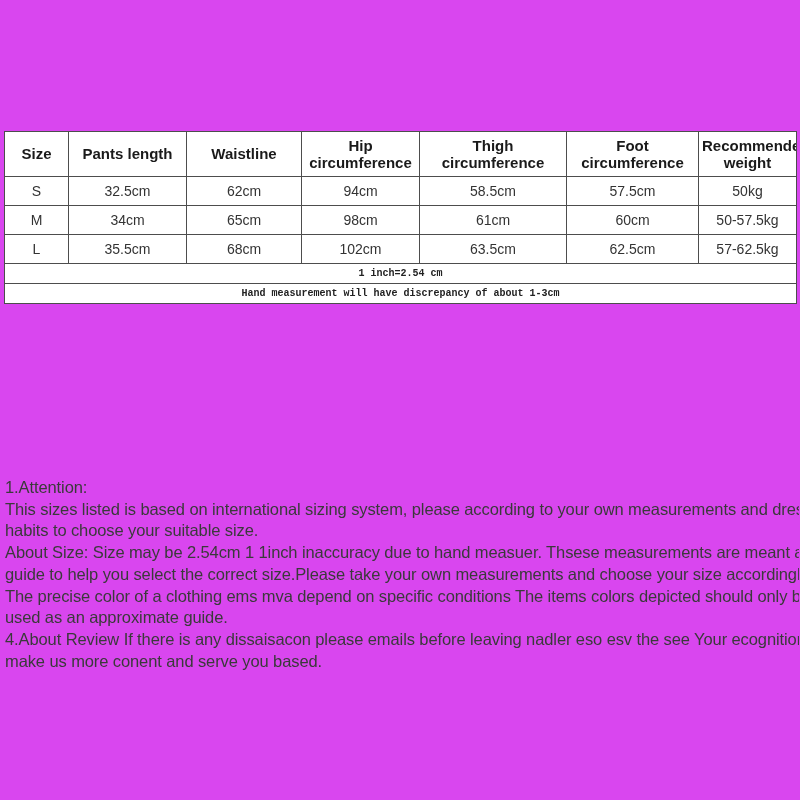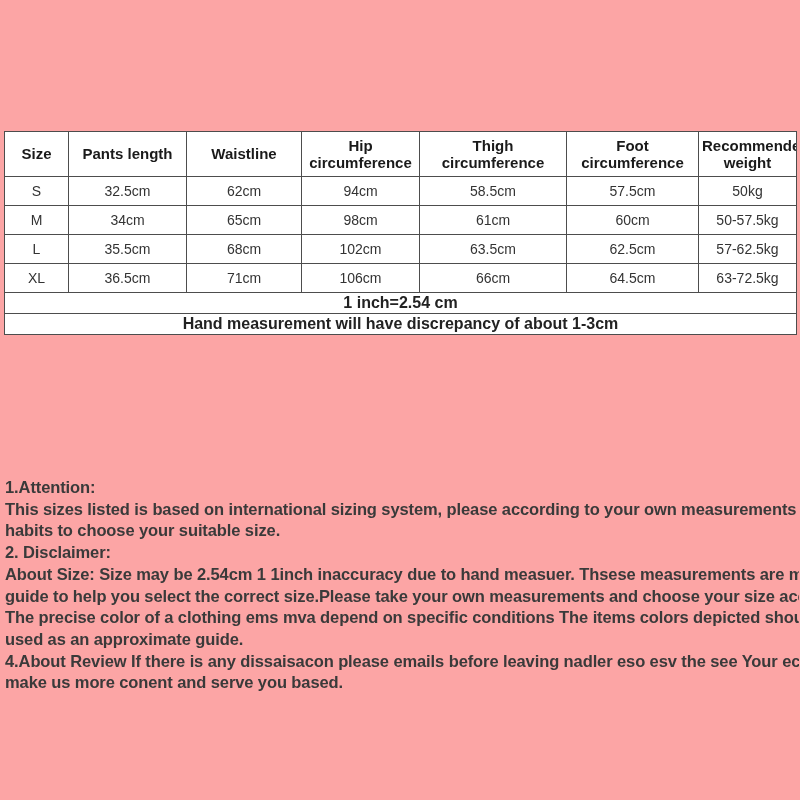--- a/index.html
+++ b/index.html
@@ -2,21 +2,21 @@
 <html><head>
 <meta charset="utf-8">
 <style>
   * { margin: 0; padding: 0; box-sizing: border-box; }
   html, body { background: #ffffff; }
   body { font-family: "Liberation Sans", sans-serif; }
   .page {
     position: relative;
     width: 800px;
     height: 800px;
-    background: #fca5a5;
+    background: #d946ef;
     overflow: hidden;
   }
 
   
   table.size-chart {
     position: absolute;
     left: 4px;
     top: 131px;
     width: 792px;
     border-collapse: collapse;
@@ -39,43 +39,42 @@
     padding: 2px 3px;
   }
   table.size-chart td.data-cell {
     height: 29px;
     font-size: 14px;
     color: #333333;
     padding: 0 2px;
   }
   table.size-chart td.note-cell {
     height: 20px;
-    font-size: 16px;
+    font-size: 10px;
     font-weight: bold;
     color: #222222;
-    font-family: Liberation Sans, sans-serif;
+    font-family: Liberation Mono, monospace;
     letter-spacing: 0px;
     padding: 1px 2px;
   }
 
   
   .description {
     position: absolute;
     left: 5px;
     top: 477px;
     width: 794px;
     color: #3a3a3a;
     font-size: 16.5px;
     line-height: 21.7px;
     letter-spacing: -0.1px;
   }
   .description .line {
     white-space: nowrap;
     overflow: hidden;
-    font-weight: bold;
   }
 </style>
 </head>
 <body>
 
 <div class="page">
 
   <table class="size-chart">
     <colgroup>
       <col style="width:64px">
@@ -119,42 +118,32 @@
       <tr>
         <td class="data-cell">L</td>
         <td class="data-cell">35.5cm</td>
         <td class="data-cell">68cm</td>
         <td class="data-cell">102cm</td>
         <td class="data-cell">63.5cm</td>
         <td class="data-cell">62.5cm</td>
         <td class="data-cell">57-62.5kg</td>
       </tr>
       <tr>
-        <td class="data-cell">XL</td>
-        <td class="data-cell">36.5cm</td>
-        <td class="data-cell">71cm</td>
-        <td class="data-cell">106cm</td>
-        <td class="data-cell">66cm</td>
-        <td class="data-cell">64.5cm</td>
-        <td class="data-cell">63-72.5kg</td>
-      </tr>
-      <tr>
         <td class="note-cell" colspan="7">1 inch=2.54 cm</td>
       </tr>
       <tr>
         <td class="note-cell" colspan="7">Hand measurement will have discrepancy of about 1-3cm</td>
       </tr>
     </tbody>
   </table>
 
   <div class="description">
     <div class="line">1.Attention:</div>
     <div class="line">This sizes listed is based on international sizing system, please according to your own measurements and dressing</div>
     <div class="line">habits to choose your suitable size.</div>
-    <div class="line">2. Disclaimer:</div>
     <div class="line">About Size: Size may be 2.54cm 1 1inch inaccuracy due to hand measuer. Thsese measurements are meant as a</div>
     <div class="line">guide to help you select the correct size.Please take your own measurements and choose your size accordingly.</div>
     <div class="line">The precise color of a clothing ems mva depend on specific conditions The items colors depicted should only be</div>
     <div class="line">used as an approximate guide.</div>
     <div class="line">4.About Review If there is any dissaisacon please emails before leaving nadler eso esv the see Your ecognition w</div>
     <div class="line">make us more conent and serve you based.</div>
   </div>
 
 </div>
 

